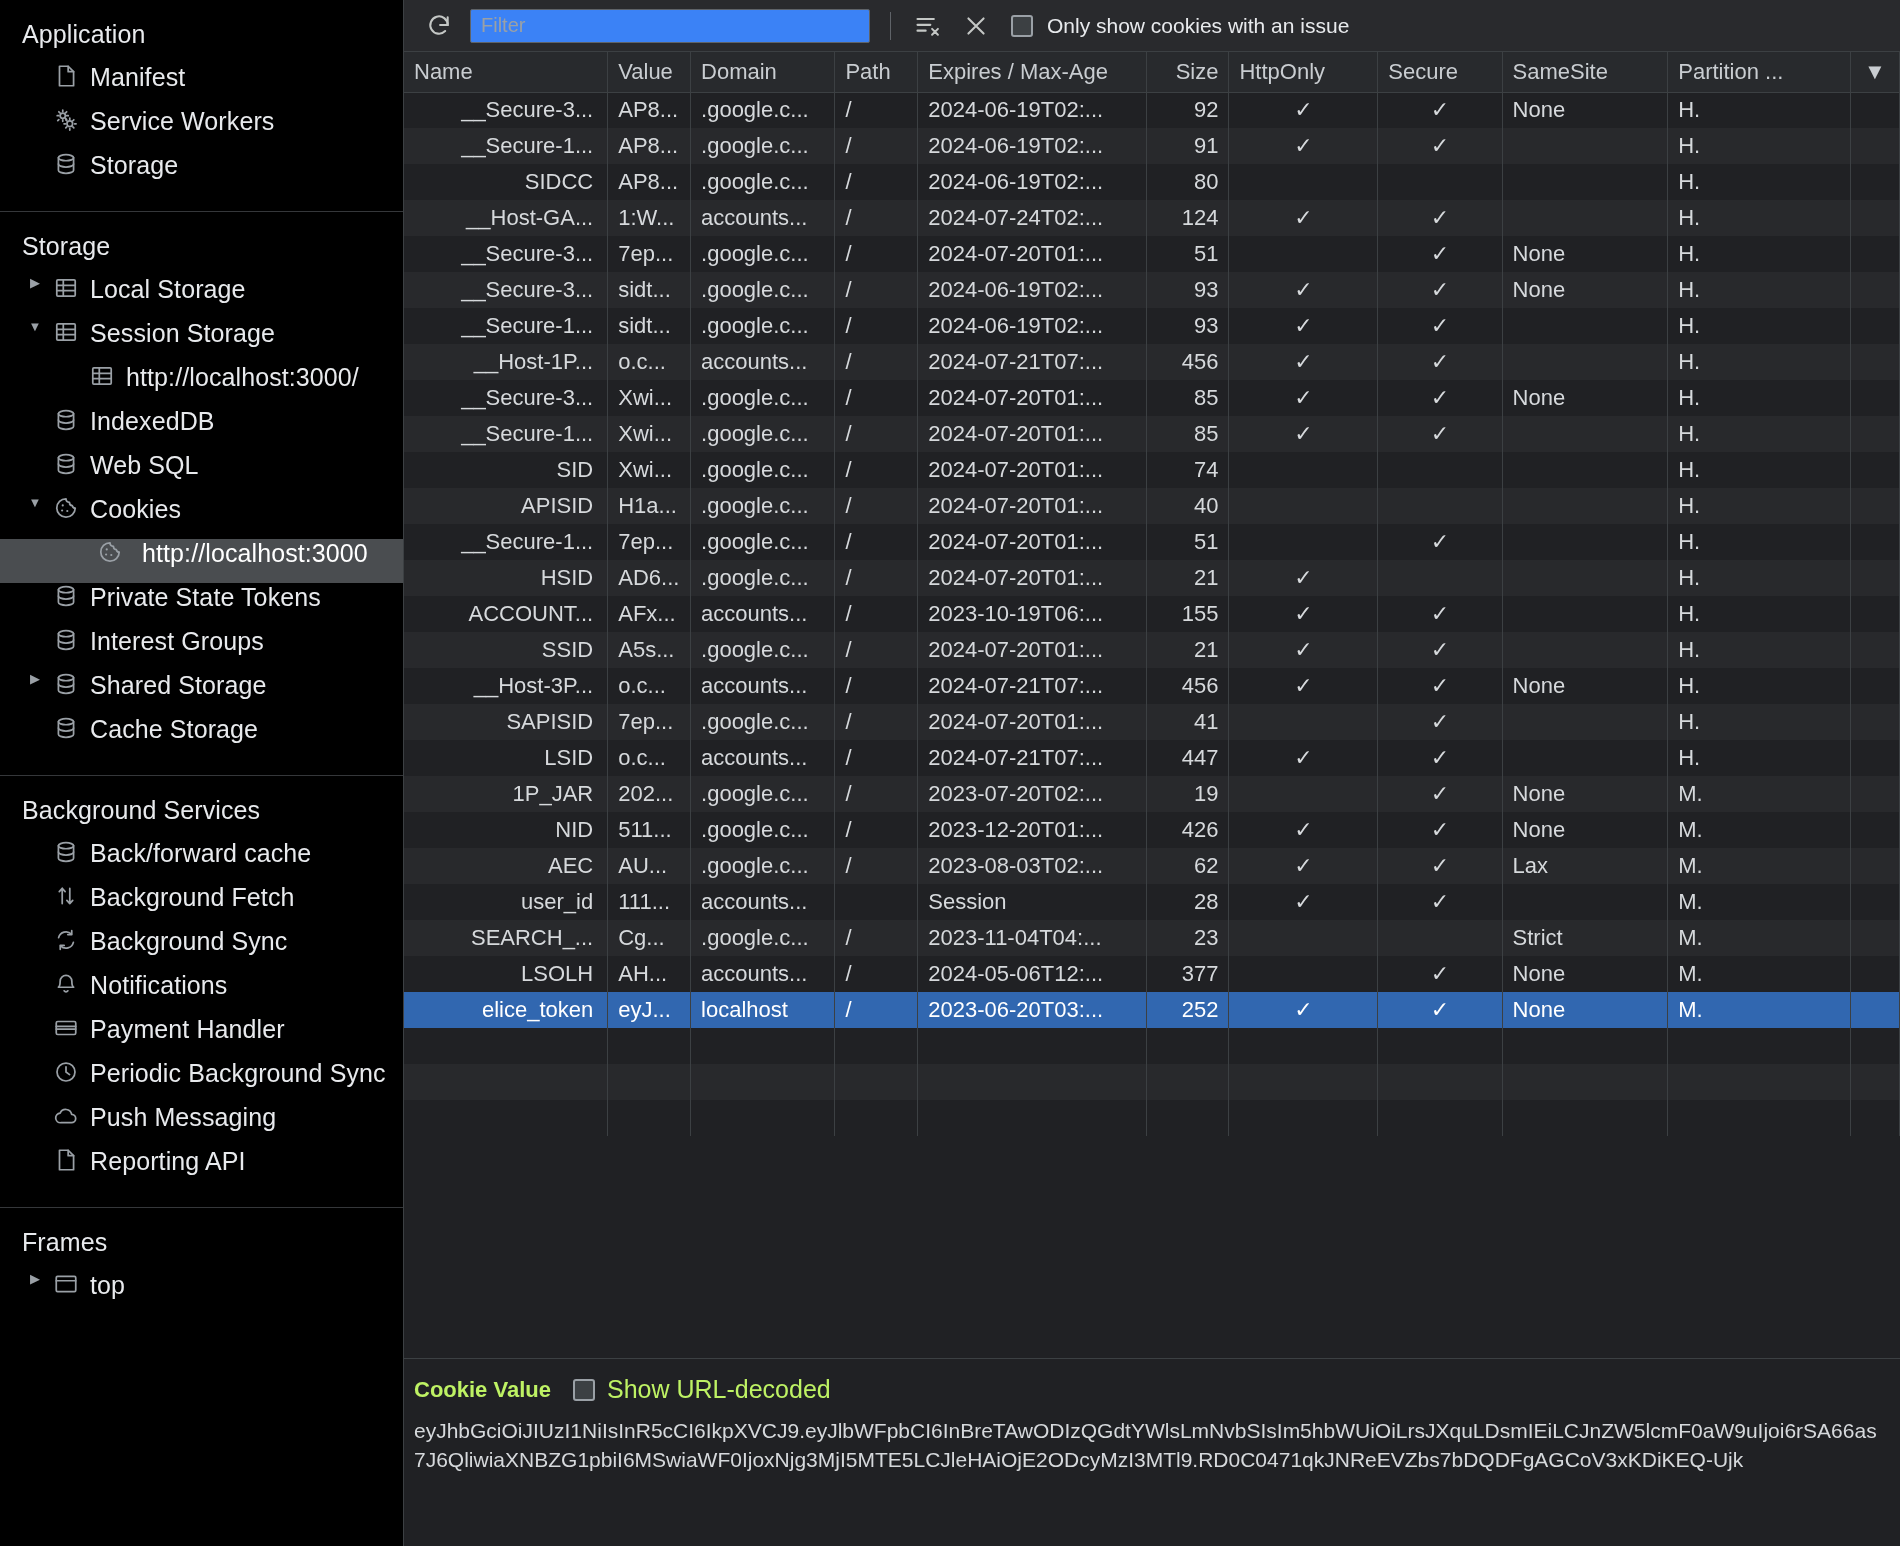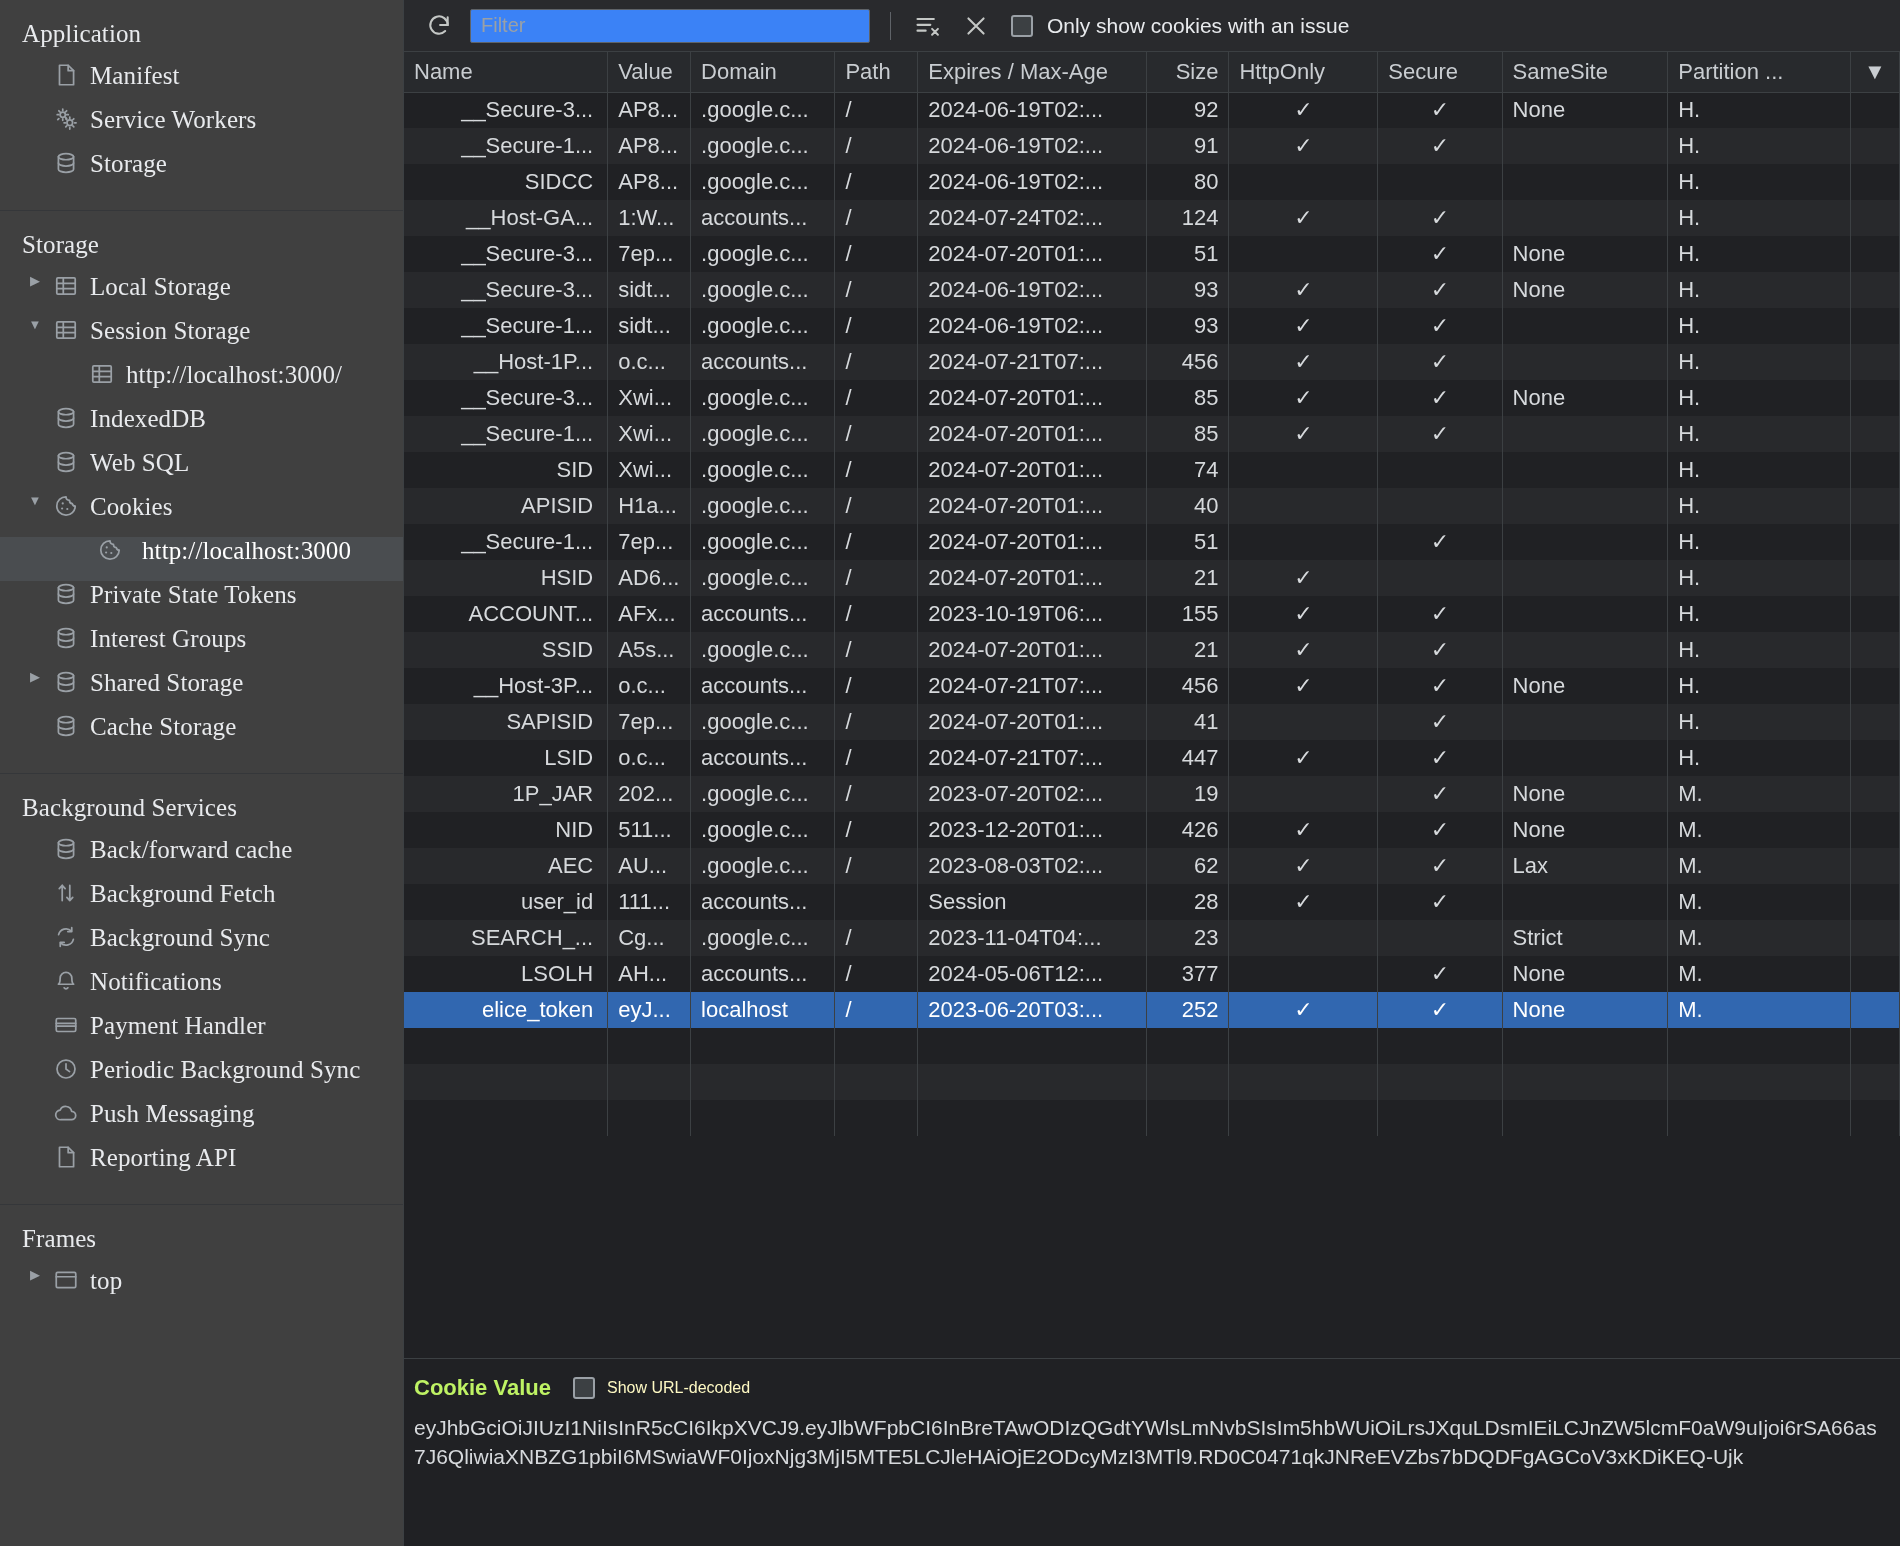--- a/index.html
+++ b/index.html
@@ -8,25 +8,24 @@
     background: #202124;
     font-family: "Liberation Sans", sans-serif;
     color: #e8eaed;
     overflow: hidden;
   }
   .app { display: flex; width: 1900px; height: 1546px; }
 
   
   .sidebar {
     width: 404px; height: 100%;
-    background: #404040;
+    background: #000000;
     border-right: 1px solid #3c4043;
     display: flex; flex-direction: column;
     overflow: hidden;
-    font-family: Liberation Serif, serif;
   }
   .side-section { padding: 14px 0 16px 0; border-bottom: 1px solid #35373a; }
   .side-section:last-child { border-bottom: none; }
   .side-title {
     font-size: 25px; color: #e8eaed; padding: 6px 0 14px 22px; font-weight: 400;
     letter-spacing: .1px;
   }
   .tree-row {
     display: flex; align-items: flex-start; height: 44px;
     padding-left: 22px; cursor: default; white-space: nowrap;
@@ -134,21 +133,21 @@
     border-top: 1px solid #3c4043;
     padding: 16px 0 0 0;
     display: flex; flex-direction: column;
   }
   .value-head {
     display: flex; align-items: center; gap: 22px;
     padding: 0 0 12px 10px;
   }
   .value-head .vtitle { font-size: 22px; font-weight: bold; color: #bef264; }
   .value-head .vcheck { display: flex; align-items: center; gap: 12px; cursor: pointer; }
-  .value-head .vcheck .txt { font-size: 16px; color: #fef9c3; }
+  .value-head .vcheck .txt { font-size: 25px; color: #bef264; }
   .value-body {
     font-size: 21px; line-height: 29px;
     color: #d6d9dc;
     padding: 0 20px 0 10px;
     word-break: break-all;
     overflow-y: auto;
     flex: 1;
     font-family: "Liberation Sans", sans-serif;
   }
 </style>

